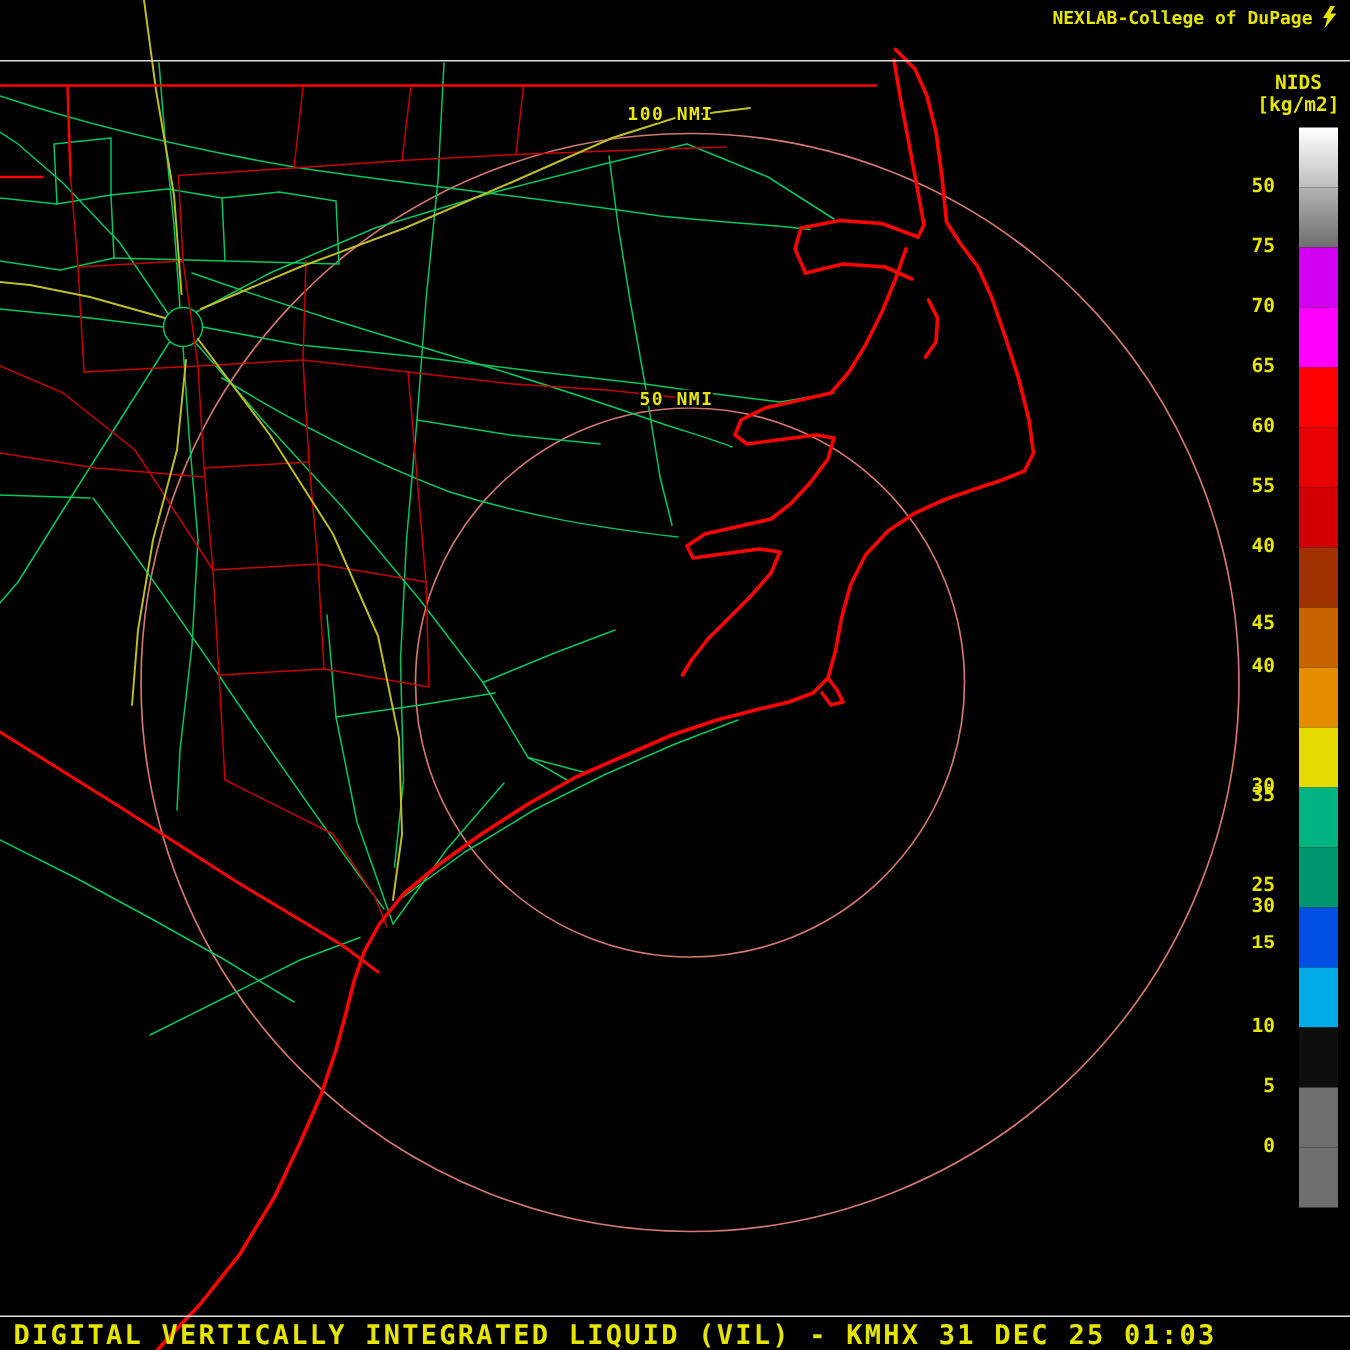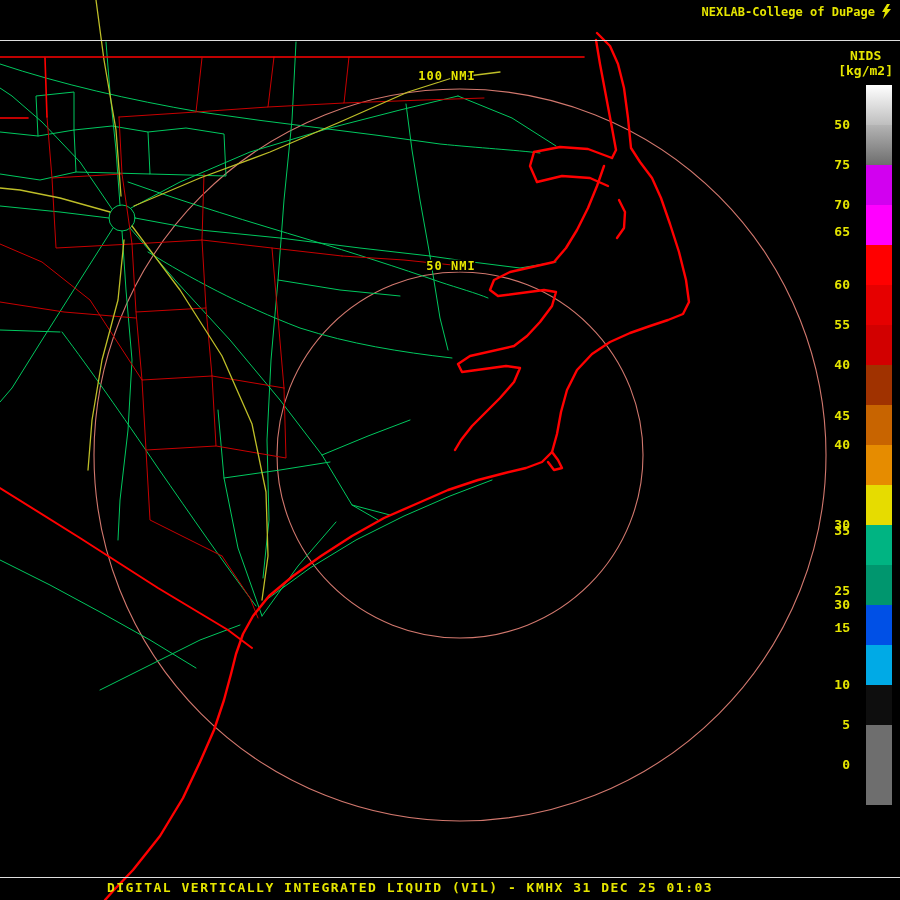--- a/index.html
+++ b/index.html
@@ -27,21 +27,21 @@
   .g-rings circle{stroke:var(--range-ring);stroke-width:1.1px;}
   .ring-label{font-family:"DejaVu Sans Mono",monospace;font-size:12px;font-weight:bold;
           fill:var(--text-yellow);stroke:#000;stroke-width:3px;paint-order:stroke;
           text-anchor:middle;letter-spacing:1px;}
   .cb{position:absolute;left:866px;top:85px;width:26px;height:720px;display:flex;flex-direction:column;}
   .cb-seg{flex:1 1 auto;}
   .cb-labels{position:absolute;left:800px;top:85px;width:56px;height:720px;}
   .cb-label{position:absolute;right:6px;width:50px;text-align:right;color:var(--text-yellow);
           font-size:13px;font-weight:bold;line-height:17px;}
   .footer{position:absolute;top:880px;left:0;width:820px;text-align:center;
-          color:var(--text-yellow);font-size:13px;font-weight:bold;letter-spacing:1.5px;white-space:nowrap;}
+          color:var(--text-yellow);font-size:18px;font-weight:bold;letter-spacing:1.5px;white-space:nowrap;}
   .bolt{display:inline-block;}
 </style>
 </head>
 <body>
 
 <div class="stage">
 
   <svg class="map-svg" width="900" height="900" viewBox="0 0 900 900">
 
     <g class="g-rings">
@@ -170,21 +170,21 @@
       <div class="cb-seg" style="background: rgb(0, 80, 230);"></div>
       <div class="cb-seg" style="background: rgb(0, 170, 230);"></div>
       <div class="cb-seg" style="background: rgb(14, 14, 14);"></div>
       <div class="cb-seg" style="background: rgb(110, 110, 110);"></div>
       <div class="cb-seg" style="background: rgb(110, 110, 110);"></div>
     </div>
   <div class="cb-labels">
       <div class="cb-label" style="top: 31px;">50</div>
       <div class="cb-label" style="top: 71px;">75</div>
       <div class="cb-label" style="top: 111px;">70</div>
-      <div class="cb-label" style="top: 138px;">65</div>
+      <div class="cb-label" style="top: 151px;">65</div>
       <div class="cb-label" style="top: 191px;">60</div>
       <div class="cb-label" style="top: 231px;">55</div>
       <div class="cb-label" style="top: 271px;">40</div>
       <div class="cb-label" style="top: 322px;">45</div>
       <div class="cb-label" style="top: 351px;">40</div>
       <div class="cb-label" style="top: 391px; margin-top: 46px;">35</div>
       <div class="cb-label" style="top: 431px;">30</div>
       <div class="cb-label" style="top: 497px;">25</div>
       <div class="cb-label" style="top: 511px;">30</div>
       <div class="cb-label" style="top: 535px; font-family: Liberation Mono, monospace;">15</div>

